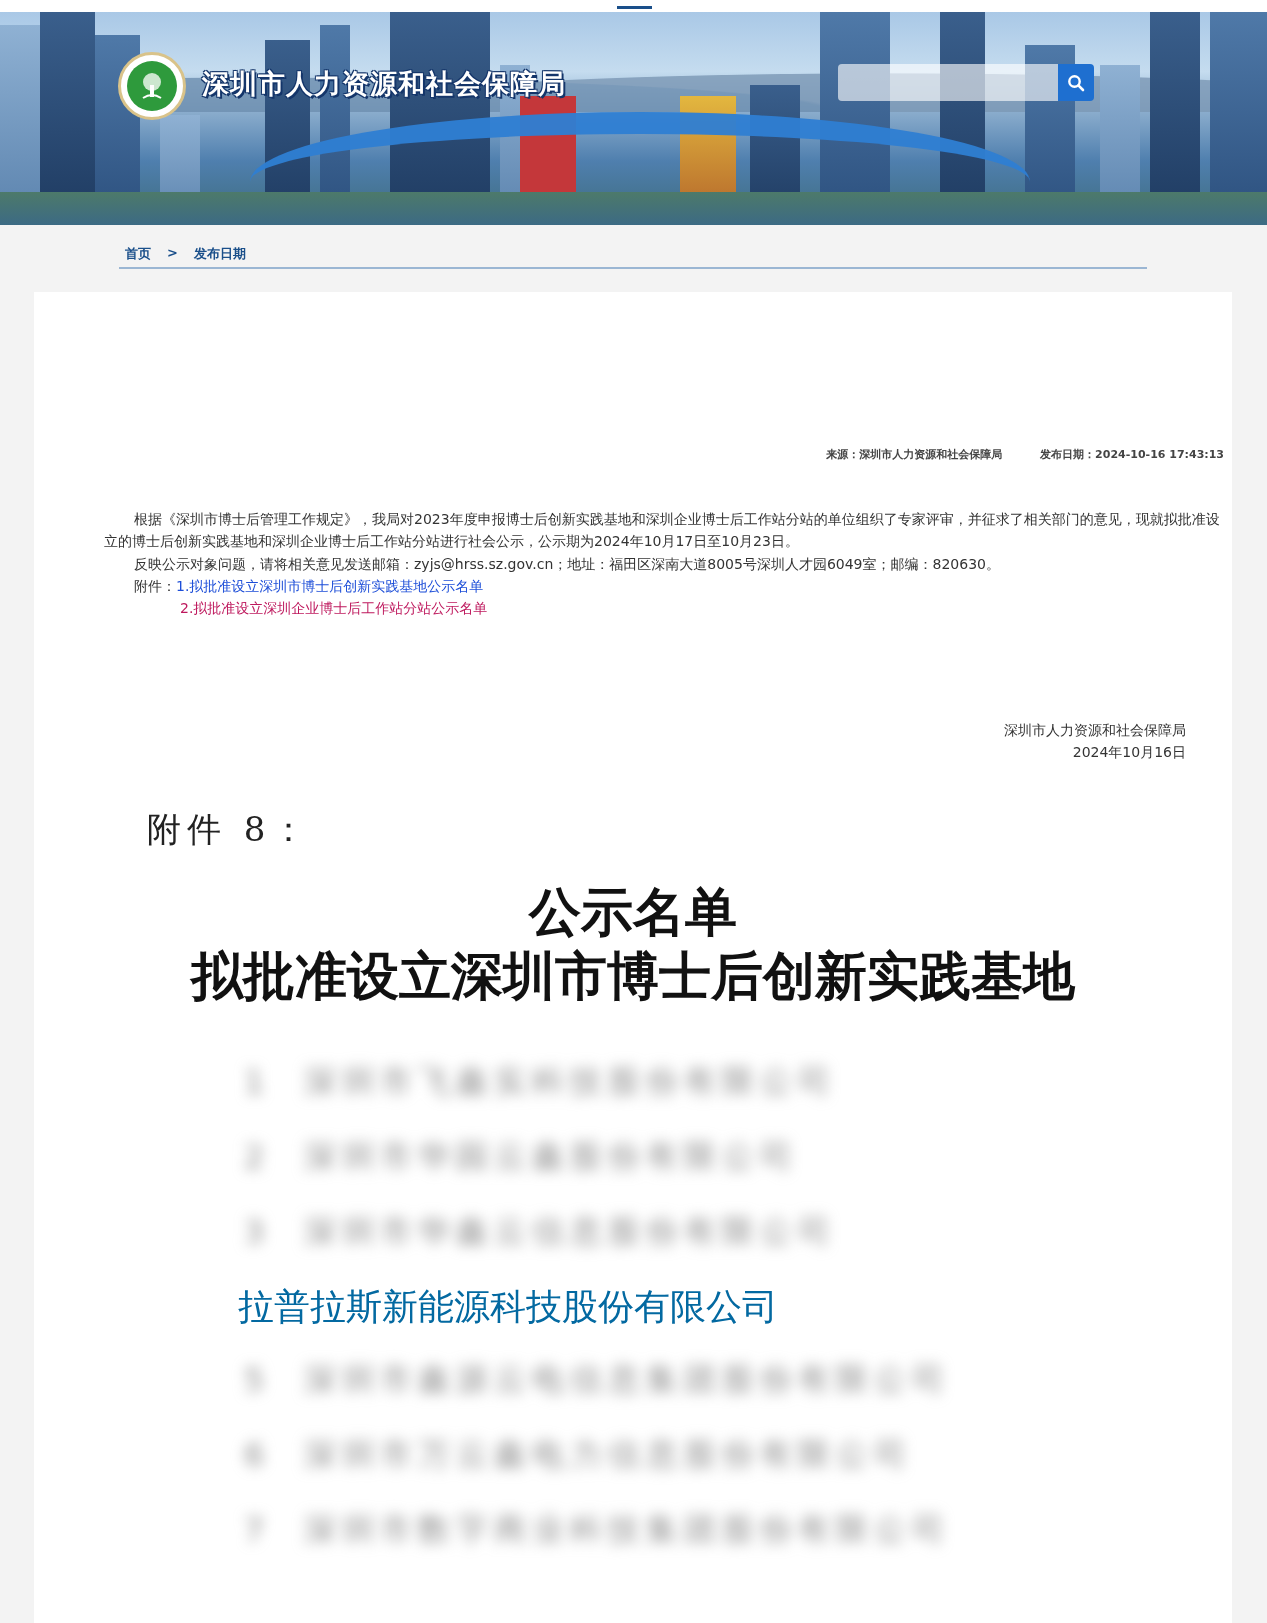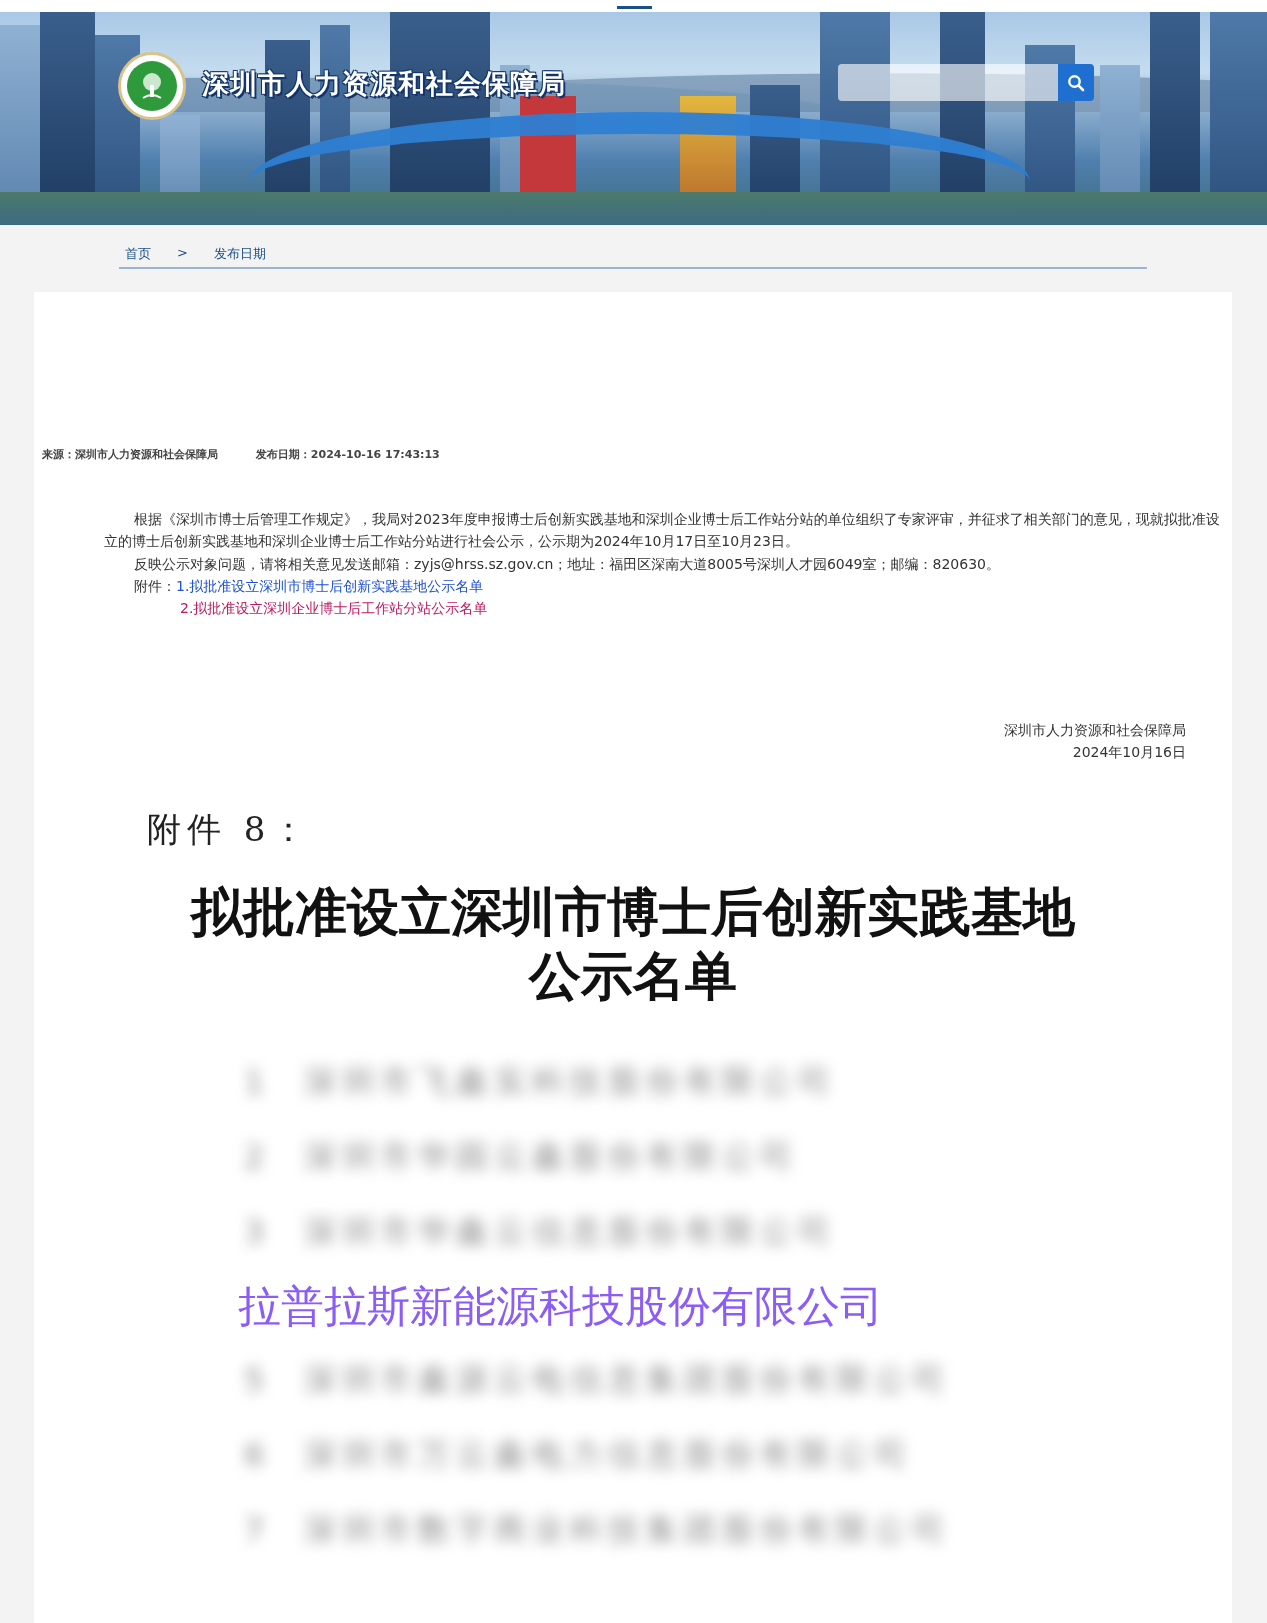--- a/index.html
+++ b/index.html
@@ -57,35 +57,35 @@
     padding: 0 10px; font-size: 14px; color: #333;
   }
   .search-btn {
     position: absolute; left: 1058px; top: 52px; width: 36px; height: 37px;
     background: #1e6fd0; border-radius: 0 4px 4px 0; display: flex; align-items: center; justify-content: center;
     cursor: pointer;
   }
   
   .breadcrumb {
     position: absolute; left: 119px; top: 245px; width: 1028px; height: 24px;
-    border-bottom: 2px solid #9bb6d3; display: flex; align-items: flex-start; gap: 26px;
-    padding-left: 6px; font-size: 13px; font-weight: normal; color: #1a4f8a;
+    border-bottom: 2px solid #9bb6d3; display: flex; align-items: flex-start; gap: 16px;
+    padding-left: 6px; font-size: 13px; font-weight: bold; color: #1a4f8a;
   }
   .breadcrumb a { color: #1a4f8a; text-decoration: none; }
   .breadcrumb .sep { color: #1a4f8a; }
   
   .card {
     position: absolute; left: 34px; top: 292px; width: 1198px; height: 1331px; background: #ffffff;
   }
   .article-title {
     position: absolute; left: 40px; top: 58px; width: 1120px; text-align: center;
     font-size: 22px; font-weight: bold; color: #1a5ba5; line-height: 47px;
   }
   .meta {
-    position: absolute; left: 0; top: 155px; width: 1198px; text-align: left;
+    position: absolute; left: 0; top: 155px; width: 1198px; text-align: right;
     font-size: 11px; font-weight: bold; color: #444;
   }
   .meta span { margin: 0 8px; }
   .body-text {
     position: absolute; left: 42px; top: 216px; width: 1120px; font-size: 14px; line-height: 22.3px; color: #333; margin-left: 28px;
   }
   .body-text p { text-indent: 30px; }
   .body-text .att { padding-left: 30px; }
   .body-text .att2 { padding-left: 76px; }
   .signature {
@@ -100,21 +100,21 @@
     position: absolute; left: 0; top: 588px; width: 1198px; text-align: center;
     font-family: "DejaVu Serif", "Liberation Serif", serif; font-size: 52px; font-weight: bold;
     color: #111; line-height: 64px;
   }
   .list { position: absolute; left: 210px; top: 770px; }
   .list-item { position: absolute; left: 0; height: 40px; display: flex; align-items: center; }
   .list-item .num, .list-item .name {
     filter: blur(7px); color: #888; font-size: 32px; letter-spacing: 6px; white-space: nowrap;
   }
   .list-item .num { width: 60px; }
-  .list-item.clear .name { filter: none; color: #8b5cf6; letter-spacing: 0; font-size: 43px; text-align: center; }
+  .list-item.clear .name { filter: none; color: #0369a1; letter-spacing: 0; font-size: 36px; text-align: center; }
 </style>
 </head>
 <body>
 
 <div class="top-strip"></div>
 <div class="top-indicator"></div>
 
 <header class="banner">
   <div class="mountains"></div>
   <div class="tower light" style="left:0;width:40px;height:200px;"></div>
@@ -185,22 +185,22 @@
     </div>
   </div>
 
   <div class="signature">
     <div>深圳市人力资源和社会保障局</div>
     <div>2024年10月16日</div>
   </div>
 
   <div class="attachment-label">附件 8：</div>
   <div class="attachment-title">
+    <div>公示名单</div>
     <div>拟批准设立深圳市博士后创新实践基地</div>
-    <div>公示名单</div>
   </div>
 
   <div class="list">
     <div class="list-item" style="top:0px">
       <span class="num">1</span>
       <span class="name">深圳市飞鑫实科技股份有限公司</span>
     </div>
     <div class="list-item" style="top:75px">
       <span class="num">2</span>
       <span class="name">深圳市华园云鑫股份有限公司</span>

